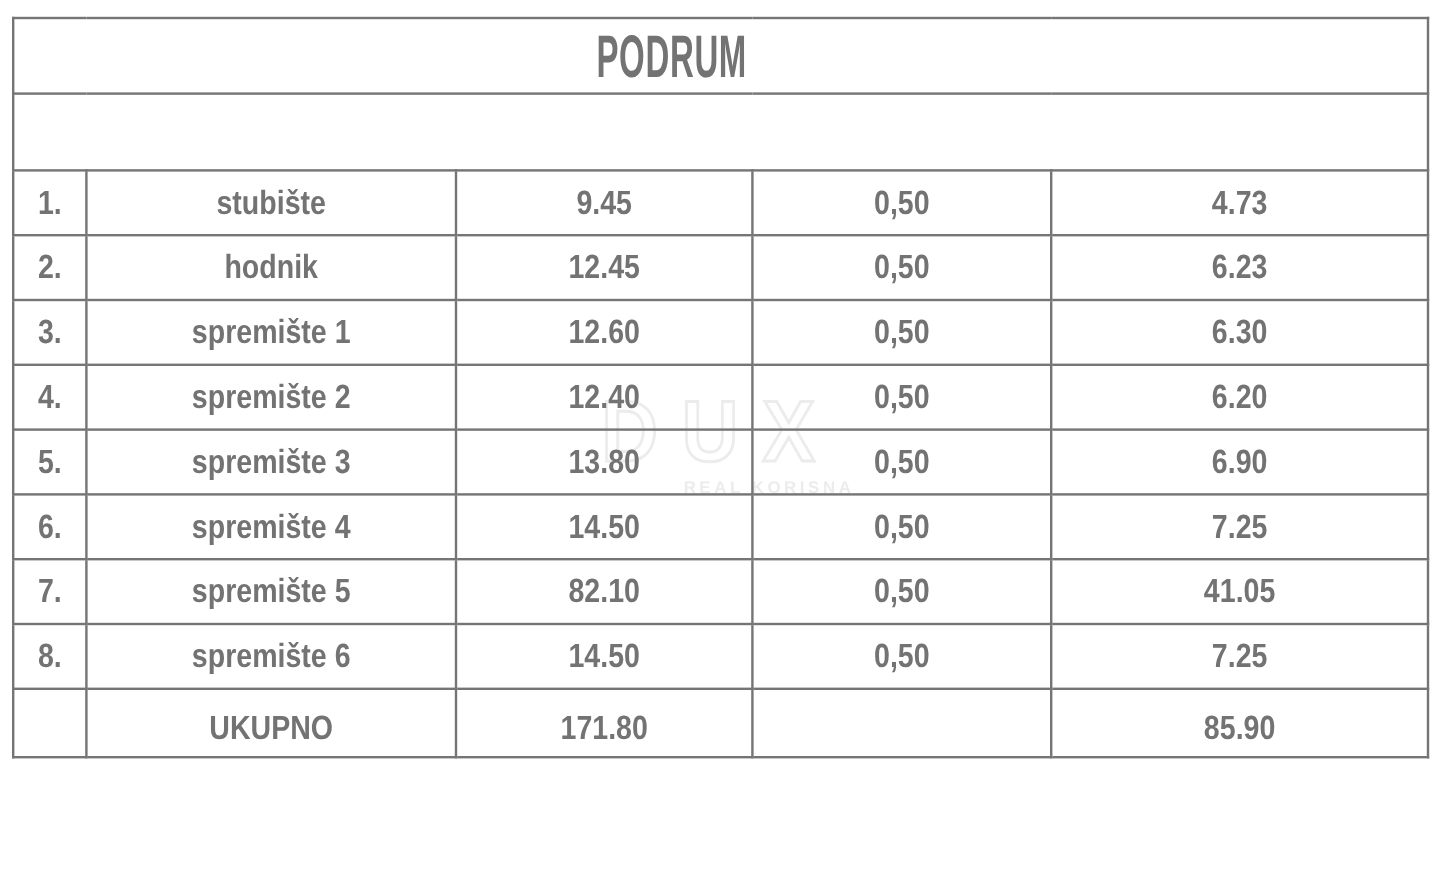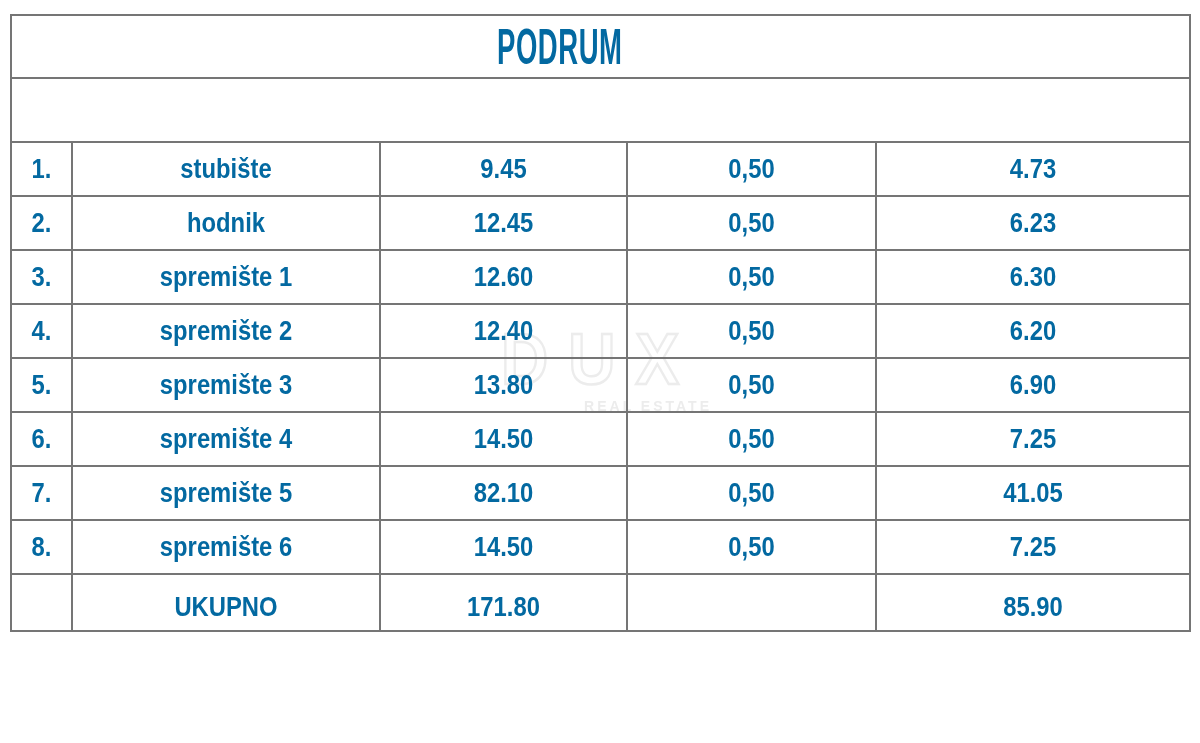--- a/index.html
+++ b/index.html
@@ -45,21 +45,21 @@
     width: 1179px;
     border-collapse: collapse;
     table-layout: fixed;
     background: transparent;
   }
   table.sheet td {
     border: 2px solid #757575;
     padding: 0;
     text-align: center;
     vertical-align: middle;
-    color: #0369a1;
+    color: #737373;
     overflow: hidden;
   }
 
   .title-row td { height: 61px; text-align: left; }
   .band-row td  { height: 62px; }
   .header-row td{ height: 99px; }
   .data-row td  { height: 52px; }
   .total-row td { height: 55px; vertical-align: top; }
   .total-row .cell { margin-top: 9px; }
 
@@ -86,21 +86,21 @@
 </style>
 </head>
 <body>
 
 <div class="canvas">
 
   <div class="watermark">
     <svg width="214" height="78" viewBox="0 0 214 78">
       <text x="8" y="66" font-family="Liberation Sans, sans-serif" font-weight="bold" font-size="72" letter-spacing="22" fill="none" stroke="#ececec" stroke-width="2.5" textLength="198" lengthAdjust="spacingAndGlyphs">DUX</text>
     </svg>
-    <div class="wm-tagline">REAL ESTATE</div>
+    <div class="wm-tagline">REAL KORISNA</div>
   </div>
 
   <table class="sheet">
     <colgroup>
       <col style="width:61px">
       <col style="width:308px">
       <col style="width:247px">
       <col style="width:249px">
       <col style="width:314px">
     </colgroup>

